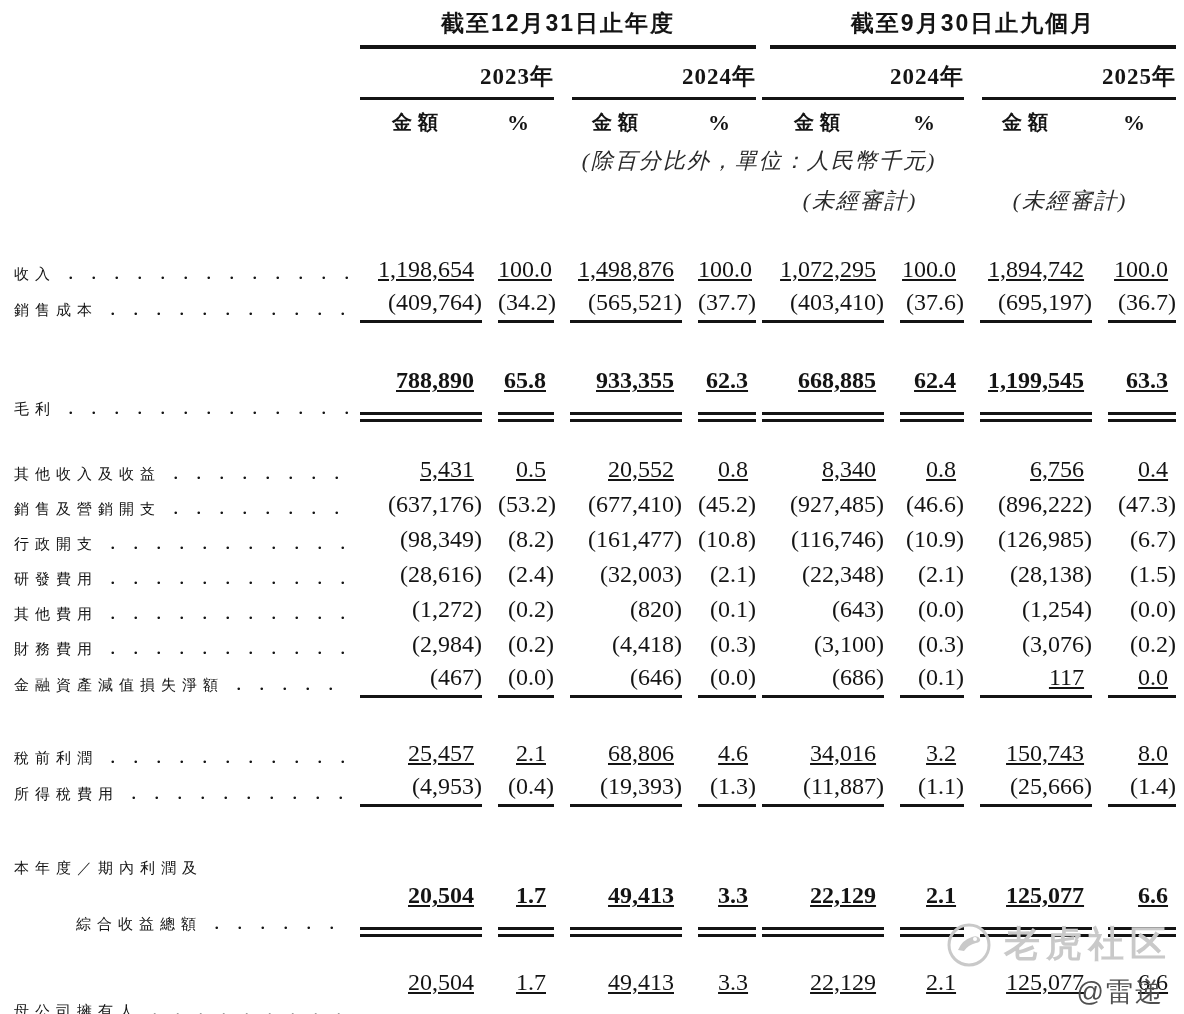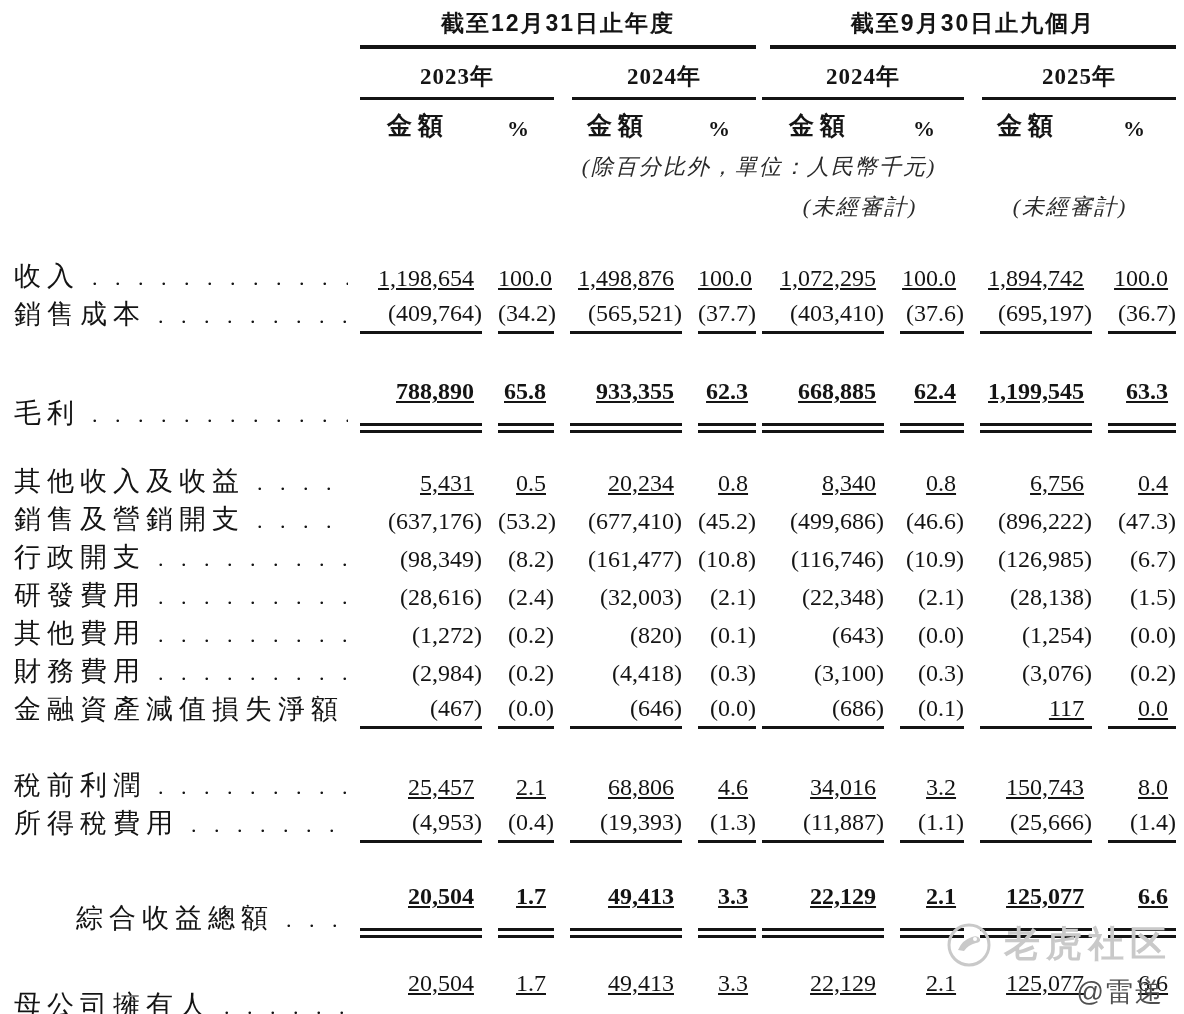--- a/index.html
+++ b/index.html
@@ -21,38 +21,38 @@
   col.w-a3 { width:128px; } col.w-p3 { width:80px; }
   col.w-a4 { width:128px; } col.w-p4 { width:84px; }
 
   
   .grp {
     font-weight:bold; font-size:23px; letter-spacing:2px; text-align:center;
     border-bottom:4px solid #141414; padding:4px 0 6px; margin-left:6px;
   }
   .grp.g2 { margin-left:14px; }
   .yr {
-    font-weight:bold; font-size:23px; letter-spacing:1px; text-align:center;
+    font-weight:bold; font-size:23px; letter-spacing:1px; text-align:right;
     font-family:"Liberation Serif","DejaVu Serif",serif;
     border-bottom:3px solid #141414; padding:12px 0 5px; margin-left:18px;
   }
   .yr.first { margin-left:6px; }
   .colhead { font-weight:bold; text-align:center; padding-top:9px; }
-  .colhead .amt { font-size:25px; letter-spacing:6px;font-family:Liberation Mono, monospace; }
+  .colhead .amt { font-size:20px; letter-spacing:6px;font-family:Liberation Mono, monospace; }
   .colhead .pct { font-size:22px; font-family:"Liberation Serif","DejaVu Serif",serif; }
   .note {
     font-family:Liberation Serif, serif; font-style:italic;
     font-size:22px; letter-spacing:2px; color:#2a2a2a; padding-top:8px;
   }
   .note.center { text-align:center; }
   tr.r-note td, tr.r-unaud td { height:40px; }
 
   
   tr.data { height:35px; }
-  tr.data td.lbl { font-size:27px; letter-spacing:6px; white-space:nowrap; }
+  tr.data td.lbl { font-size:15px; letter-spacing:6px; white-space:nowrap; }
   .labrow { display:flex; align-items:baseline; padding-bottom:2px; }
   td.lbl.indent .labrow { padding-left:62px;text-align:right; }
   .dots { flex:1; overflow:hidden; white-space:nowrap; margin:0 6px 0 12px; letter-spacing:0; }
   .dots::after {
     content:". . . . . . . . . . . . . . . . . . . . . . . . . . . . . . . . . .";
     font-family:"Liberation Serif","DejaVu Serif",serif; font-size:22px; letter-spacing:6px; color:#141414;
   }
   .cell {
     text-align:right; margin-left:16px; padding:2px 0 4px;
     font-family:"Liberation Serif","DejaVu Serif",serif; font-size:24px; white-space:nowrap;
@@ -251,21 +251,21 @@
               <span class="dots"></span>
             </div>
           </td>
           <td class="c0">
             <div class="cell plain"><span class="num pp">5,431</span></div>
           </td>
           <td class="c1">
             <div class="cell plain"><span class="num pp">0.5</span></div>
           </td>
           <td class="c2">
-            <div class="cell plain"><span class="num pp">20,234</span></div>
+            <div class="cell plain"><span class="num pp">20,552</span></div>
           </td>
           <td class="c3">
             <div class="cell plain"><span class="num pp">0.8</span></div>
           </td>
           <td class="c4">
             <div class="cell plain"><span class="num pp">8,340</span></div>
           </td>
           <td class="c5">
             <div class="cell plain"><span class="num pp">0.8</span></div>
           </td>
@@ -289,21 +289,21 @@
           <td class="c1">
             <div class="cell plain"><span class="num">(53.2)</span></div>
           </td>
           <td class="c2">
             <div class="cell plain"><span class="num">(677,410)</span></div>
           </td>
           <td class="c3">
             <div class="cell plain"><span class="num">(45.2)</span></div>
           </td>
           <td class="c4">
-            <div class="cell plain"><span class="num">(499,686)</span></div>
+            <div class="cell plain"><span class="num">(927,485)</span></div>
           </td>
           <td class="c5">
             <div class="cell plain"><span class="num">(46.6)</span></div>
           </td>
           <td class="c6">
             <div class="cell plain"><span class="num">(896,222)</span></div>
           </td>
           <td class="c7">
             <div class="cell plain"><span class="num">(47.3)</span></div>
           </td>
@@ -530,20 +530,27 @@
           </td>
           <td class="c6">
             <div class="cell single"><span class="num">(25,666)</span></div>
           </td>
           <td class="c7">
             <div class="cell single"><span class="num">(1.4)</span></div>
           </td>
         </tr>
         <tr>
           <td colspan="9" style="height: 38px;"></td>
+        </tr>
+        <tr class="data">
+          <td class="lbl" colspan="9">
+            <div class="labrow">
+              <span>本年度／期內利潤及</span>
+            </div>
+          </td>
         </tr>
         <tr class="data bold">
           <td class="lbl indent">
             <div class="labrow">
               <span>綜合收益總額</span>
               <span class="dots"></span>
             </div>
           </td>
           <td class="c0">
             <div class="cell double"><span class="num pp">20,504</span></div>

